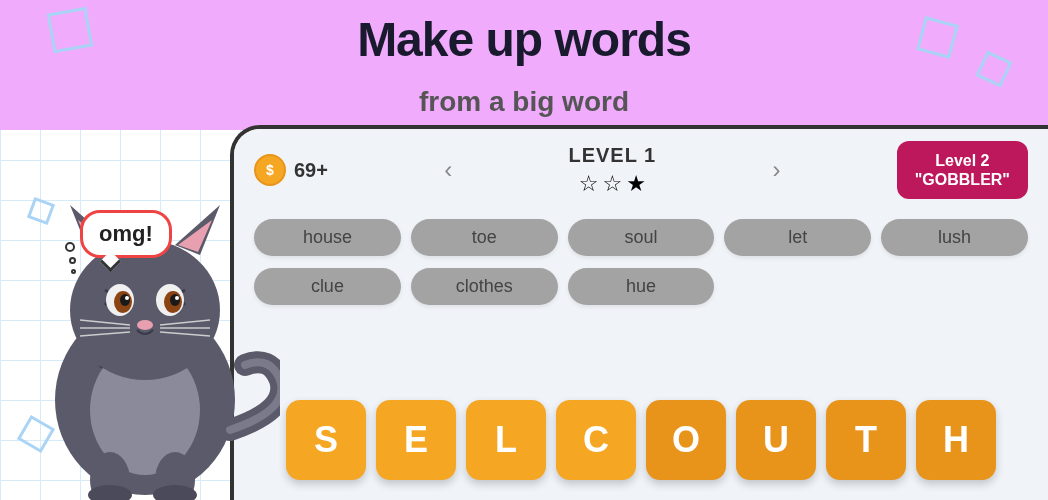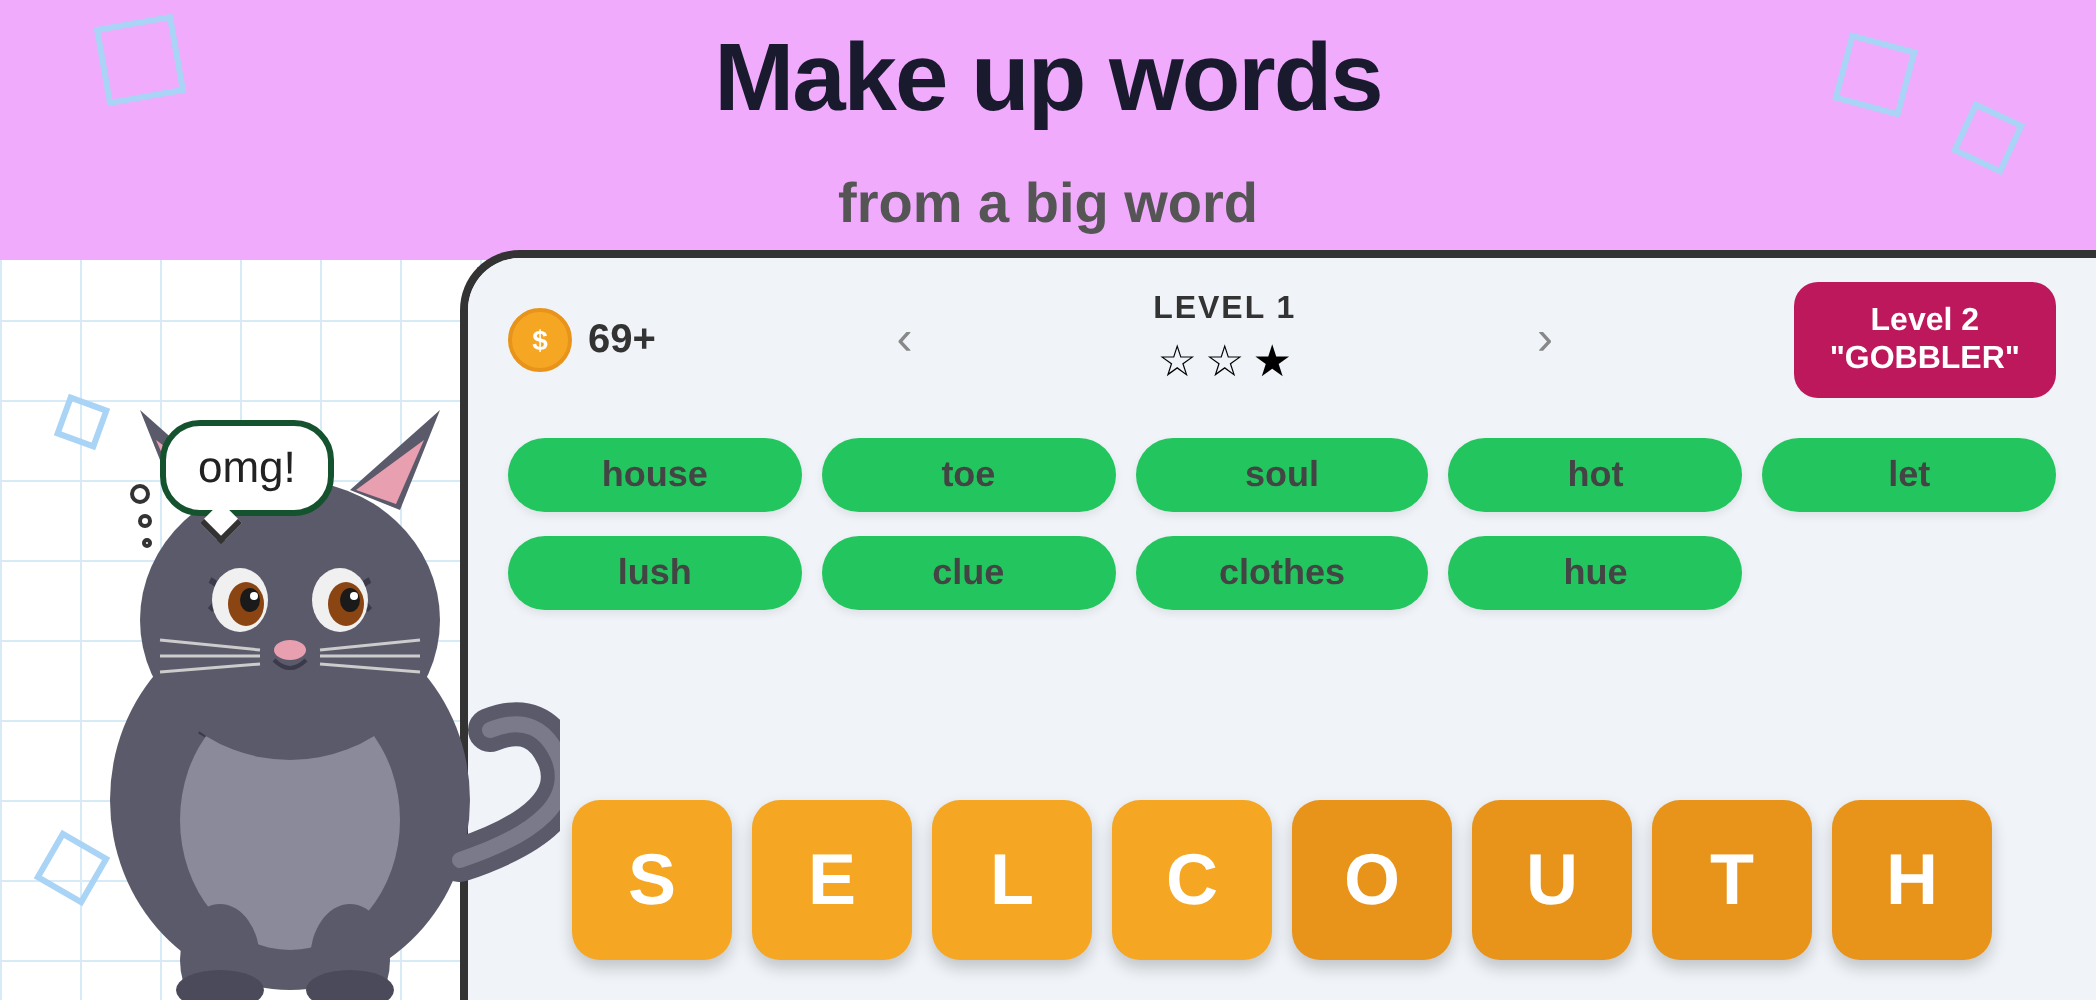--- a/index.html
+++ b/index.html
@@ -68,25 +68,25 @@
       height: 370px;
       z-index: 10;
     }
 
     
     .speech-bubble {
       position: absolute;
       top: 80px;
       left: 80px;
       background: white;
-      border: 3px solid #14532d;
+      border: 3px solid #ef4444;
       border-radius: 20px;
       padding: 8px 16px;
       font-size: 22px;
-      font-weight: 400;
+      font-weight: 700;
       color: #222;
       z-index: 11;
     }
     .speech-bubble::after {
       content: '';
       position: absolute;
       bottom: -14px;
       left: 20px;
       width: 12px;
       height: 12px;
@@ -149,21 +149,21 @@
     }
 
     .level-center {
       display: flex;
       flex-direction: column;
       align-items: center;
       gap: 4px;
     }
 
     .level-label {
-      font-size: 16px;
+      font-size: 20px;
       font-weight: 900;
       color: #333;
       letter-spacing: 1px;
     }
 
     .stars-row {
       display: flex;
       gap: 4px;
     }
 
@@ -192,26 +192,26 @@
 
     
     .words-grid {
       display: grid;
       grid-template-columns: repeat(5, 1fr);
       gap: 12px 10px;
       padding: 10px 20px 15px 20px;
     }
 
     .word-pill {
-      background: #22c55e;
+      background: #a3a3a3;
       border-radius: 20px;
       padding: 8px 12px;
       text-align: center;
       font-size: 18px;
-      font-weight: 700;
+      font-weight: 400;
       color: #444;
       box-shadow: 0 2px 4px rgba(0,0,0,0.08);
     }
 
     
     .letter-tiles-row {
       position: absolute;
       bottom: 20px;
       left: 20px;
       right: 20px;
@@ -357,21 +357,20 @@
     <div class="next-level-btn">
       <div>Level 2</div>
       <div>"GOBBLER"</div>
     </div>
   </div>
 
   <div class="words-grid">
     <div class="word-pill">house</div>
     <div class="word-pill">toe</div>
     <div class="word-pill">soul</div>
-    <div class="word-pill">hot</div>
     <div class="word-pill">let</div>
     <div class="word-pill">lush</div>
     <div class="word-pill">clue</div>
     <div class="word-pill">clothes</div>
     <div class="word-pill">hue</div>
   </div>
 
   <div class="letter-tiles-row">
     <div class="letter-tile tile-yellow">S</div>
     <div class="letter-tile tile-yellow">E</div>

